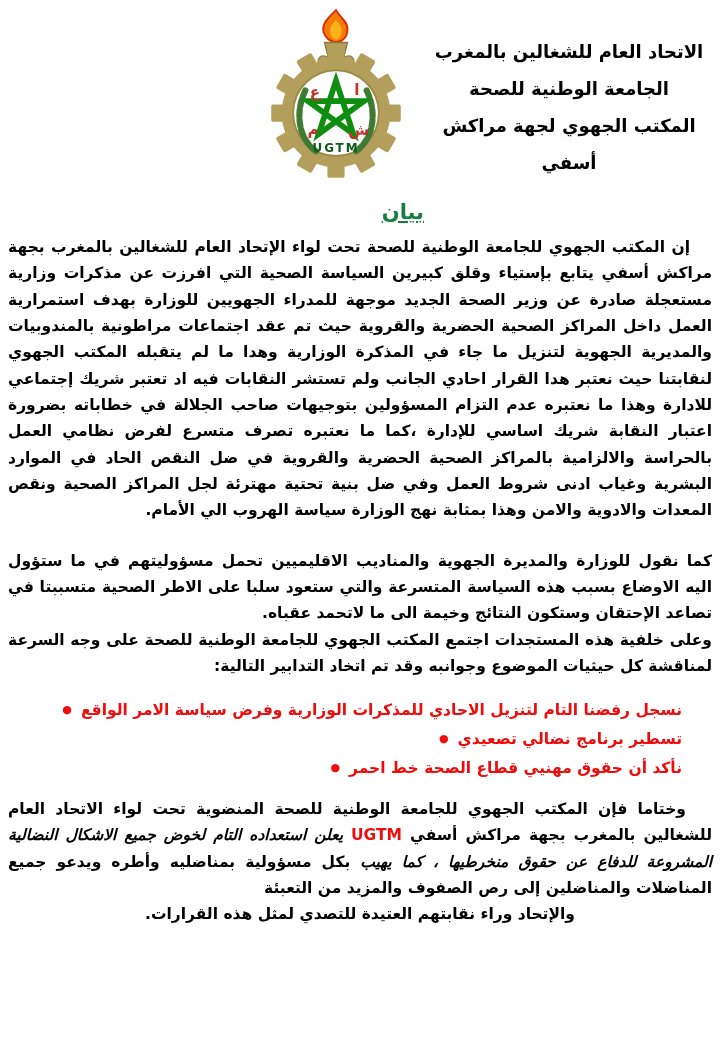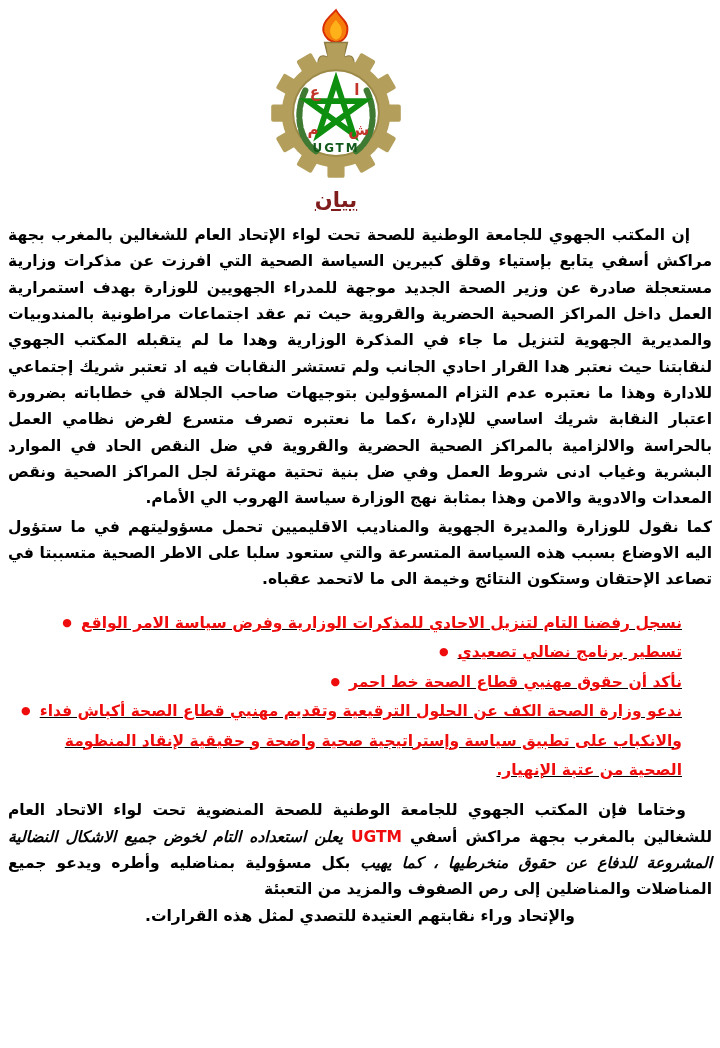--- a/index.html
+++ b/index.html
@@ -5,31 +5,31 @@
   html,body{margin:0;padding:0;background:#9a9a9a;}
   .page{
     position:relative; width:720px; height:1048px; margin:0 auto;
     background:#ffffff; overflow:hidden;
     font-family:"DejaVu Sans", sans-serif; font-weight:bold; color:#000;
   }
   
   .doc-header{display:flex; direction:ltr; padding:8px 6px 0 0;}
   .logo-col{margin-left:248px; width:176px; text-align:center; flex:none;}
   .doc-title{
-    margin-top:4px; font-size:21px; color:#7f1d1d;
-    text-decoration:underline; direction:rtl;
+    margin-top:16px; font-size:21px; color:#15803d;
+    text-decoration:underline; direction:rtl;text-align:right;
   }
   .header-text{flex:1; direction:rtl; text-align:center;
     font-size:18px; line-height:2.05; padding-top:26px;}
   
   .doc-body{padding:10px 8px 0 8px; direction:rtl; font-size:15.5px; line-height:1.7;}
   .para{margin:0; text-align:justify;}
   .para.p1{text-indent:22px;}
-  .para.p2{margin-top:2px;}
-  .bullets{list-style:none; margin:16px 0 6px 0; padding:0 30px 0 10px; direction:ltr;text-decoration:underline;}
+  .para.p2{margin-top:24px;}
+  .bullets{list-style:none; margin:16px 0 6px 0; padding:0 30px 0 10px; direction:ltr;}
   .bullets li{text-align:right; color:#ee0c0c; line-height:1.9; font-size:15.5px;}
   .bullets .dot{display:inline-block; margin-right:9px; font-size:11px; vertical-align:2px;}
   .closing{margin-top:12px; text-indent:26px; text-align:justify;}
   .closing .ugtm{color:#ee0c0c;}
   .closing .em{font-style:italic;}
   .closing-last{margin:0; text-align:center;}
 </style>
 </head>
 <body>
 
@@ -80,38 +80,41 @@
           <text x="63" y="93">ع</text>
           <text x="107" y="91">ا</text>
           <text x="109" y="133">ش</text>
           <text x="61" y="133">م</text>
         </g>
         <text x="85" y="151" fill="#14591c" font-size="12.5" font-weight="bold" letter-spacing="2" text-anchor="middle">UGTM</text>
       </svg>
       <div class="doc-title">بيان</div>
     </div>
 
+    <div class="header-text">
+      <div>الاتحاد العام للشغالين بالمغرب</div>
+      <div>الجامعة الوطنية للصحة</div>
+      <div>المكتب الجهوي لجهة مراكش أسفي</div>
+    </div>
   </div>
 
   <div class="doc-body">
     <p class="para p1">إن المكتب الجهوي للجامعة الوطنية للصحة تحت لواء الإتحاد العام للشغالين بالمغرب بجهة مراكش أسفي يتابع بإستياء وقلق كبيرين السياسة الصحية التي افرزت عن مذكرات وزارية مستعجلة صادرة عن وزير الصحة الجديد موجهة للمدراء الجهويين للوزارة بهدف استمرارية العمل داخل المراكز الصحية الحضرية والقروية حيث تم عقد اجتماعات مراطونية بالمندوبيات والمديرية الجهوية لتنزيل ما جاء في المذكرة الوزارية وهدا ما لم يتقبله المكتب الجهوي لنقابتنا حيث نعتبر هدا القرار احادي الجانب ولم تستشر النقابات فيه اد تعتبر شريك إجتماعي للادارة وهذا ما نعتبره عدم التزام المسؤولين بتوجيهات صاحب الجلالة في خطاباته بضرورة اعتبار النقابة شريك اساسي للإدارة ،كما ما نعتبره تصرف متسرع لفرض نظامي العمل بالحراسة والالزامية بالمراكز الصحية الحضرية والقروية في ضل النقص الحاد في الموارد البشرية وغياب ادنى شروط العمل وفي ضل بنية تحتية مهترئة لجل المراكز الصحية ونقص المعدات والادوية والامن وهذا بمثابة نهج الوزارة سياسة الهروب الي الأمام.</p>
     <p class="para p2">كما نقول للوزارة والمديرة الجهوية والمناديب الاقليميين تحمل مسؤوليتهم في ما ستؤول اليه الاوضاع بسبب هذه السياسة المتسرعة والتي ستعود سلبا على الاطر الصحية متسببتا في تصاعد الإحتقان وستكون النتائج وخيمة الى ما لاتحمد عقباه.</p>
+    <p class="para">وعلى خلفية هذه المستجدات اجتمع المكتب الجهوي للجامعة الوطنية للصحة على وجه السرعة لمناقشة كل حيثيات الموضوع وجوانبه وقد تم اتخاد التدابير التالية:</p>
 
     <ul class="bullets">
       <li>
         <span class="dot">●</span><span dir="rtl">نسجل رفضنا التام لتنزيل الاحادي للمذكرات الوزارية وفرض سياسة الامر الواقع</span>
       </li>
       <li>
         <span class="dot">●</span><span dir="rtl">تسطير برنامج نضالي تصعيدي</span>
       </li>
       <li>
         <span class="dot">●</span><span dir="rtl">نأكد أن حقوق مهنيي قطاع الصحة خط احمر</span>
-      </li>
-      <li>
-        <span class="dot">●</span><span dir="rtl">ندعو وزارة الصحة الكف عن الحلول الترقيعية وتقديم مهنيي قطاع الصحة أكباش فداء والانكباب على تطبيق سياسة وإستراتيجية صحية واضحة و حقيقية لإنقاد المنظومة الصحية من عتبة الإنهيار.</span>
       </li>
     </ul>
 
     <p class="para closing">
       <span>وختاما فإن المكتب الجهوي للجامعة الوطنية للصحة المنضوية تحت لواء الاتحاد العام للشغالين بالمغرب بجهة مراكش أسفي </span><span class="ugtm">UGTM</span><span class="em"> يعلن استعداده التام لخوض جميع الاشكال النضالية المشروعة للدفاع عن حقوق منخرطيها ، كما يهيب</span><span> بكل مسؤولية بمناضليه وأطره ويدعو جميع المناضلات والمناضلين إلى رص الصفوف والمزيد من التعبئة</span>
     </p>
     <p class="para closing-last">والإتحاد وراء نقابتهم العتيدة للتصدي لمثل هذه القرارات.</p>
 
   </div>
 

